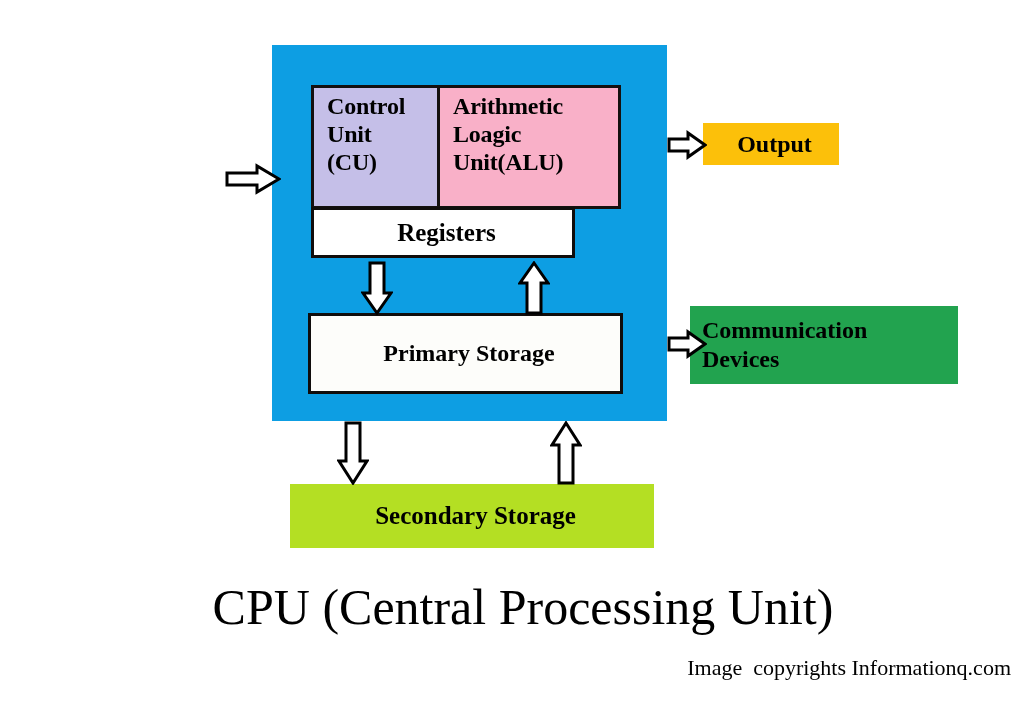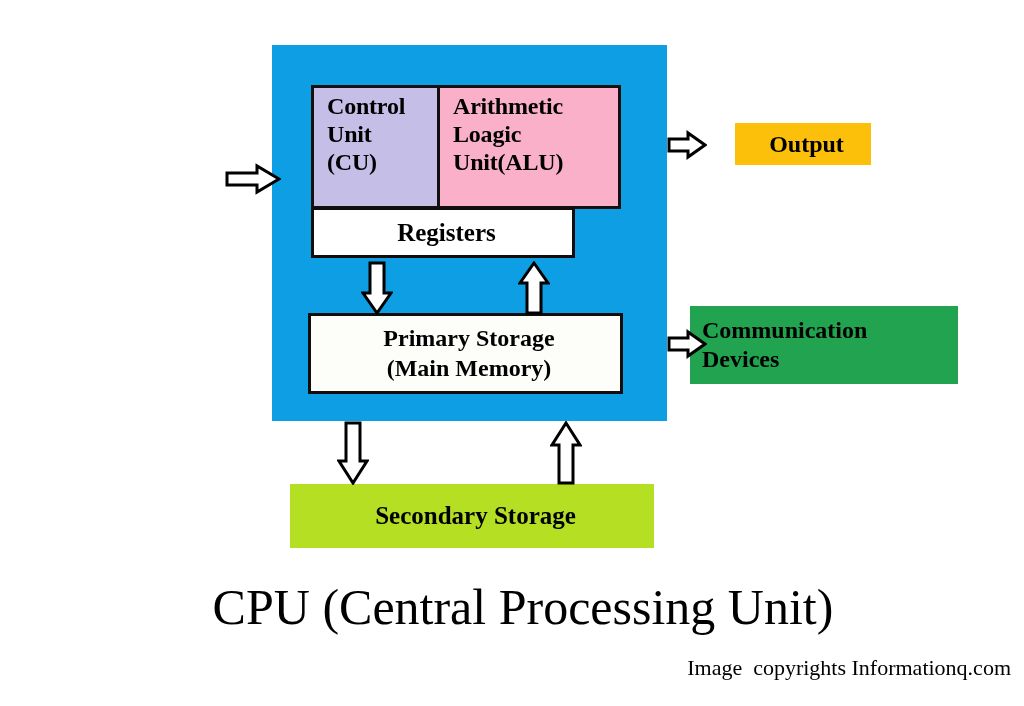--- a/index.html
+++ b/index.html
@@ -116,21 +116,21 @@
 
   #input-box {
     left: 93px;
     top: 157px;
     width: 119px;
     height: 44px;
     background: #f47b20;
     justify-content: center;
   }
   #output-box {
-    left: 735px;
+    left: 703px;
     top: 123px;
     width: 136px;
     height: 42px;
     background: #fcc00a;
     justify-content: center;
   }
   #comm-box {
     left: 690px;
     top: 306px;
     width: 268px;
@@ -204,21 +204,20 @@
       <div>Unit(ALU)</div>
     </div>
   </div>
 
   <div class="abs" id="registers-box">
     <span class="label">Registers</span>
   </div>
 
   <div class="abs" id="primary-storage-box">
     <div class="label">Primary Storage</div>
-    <div class="label">(Main Memory)</div>
   </div>
 
 
   <div class="abs periph" id="output-box">
     <span class="label">Output</span>
   </div>
 
   <div class="abs periph" id="comm-box">
     <div>
       <div class="label">Communication</div>

